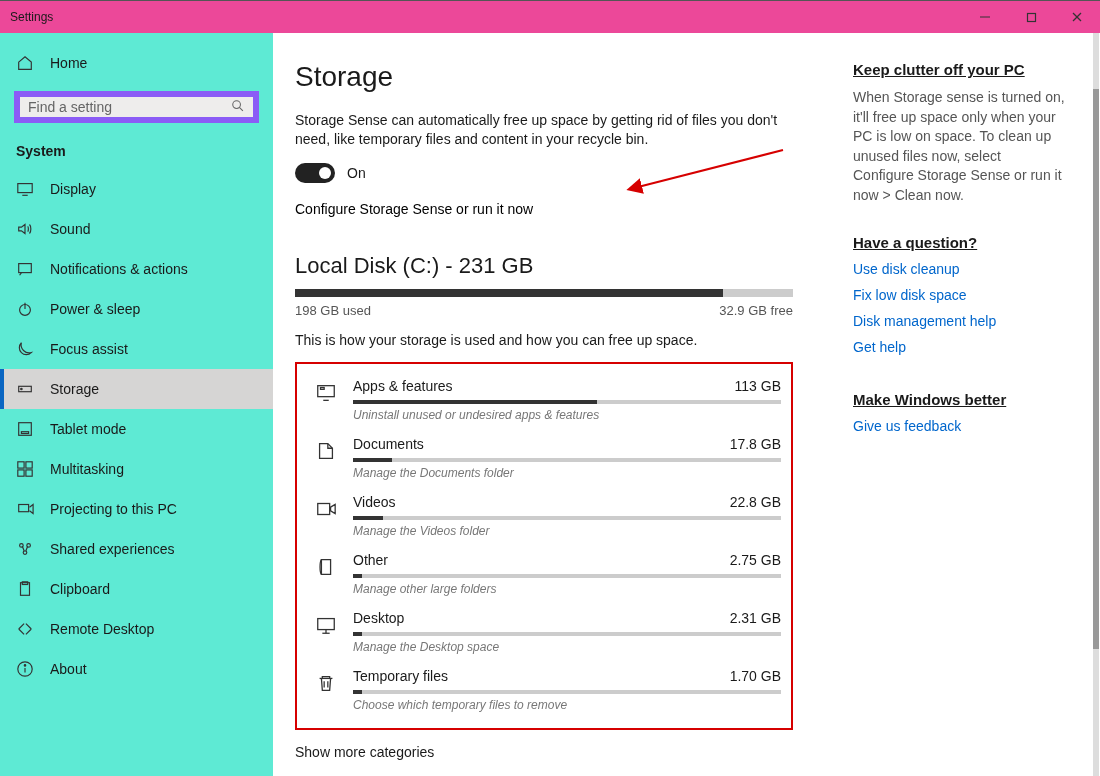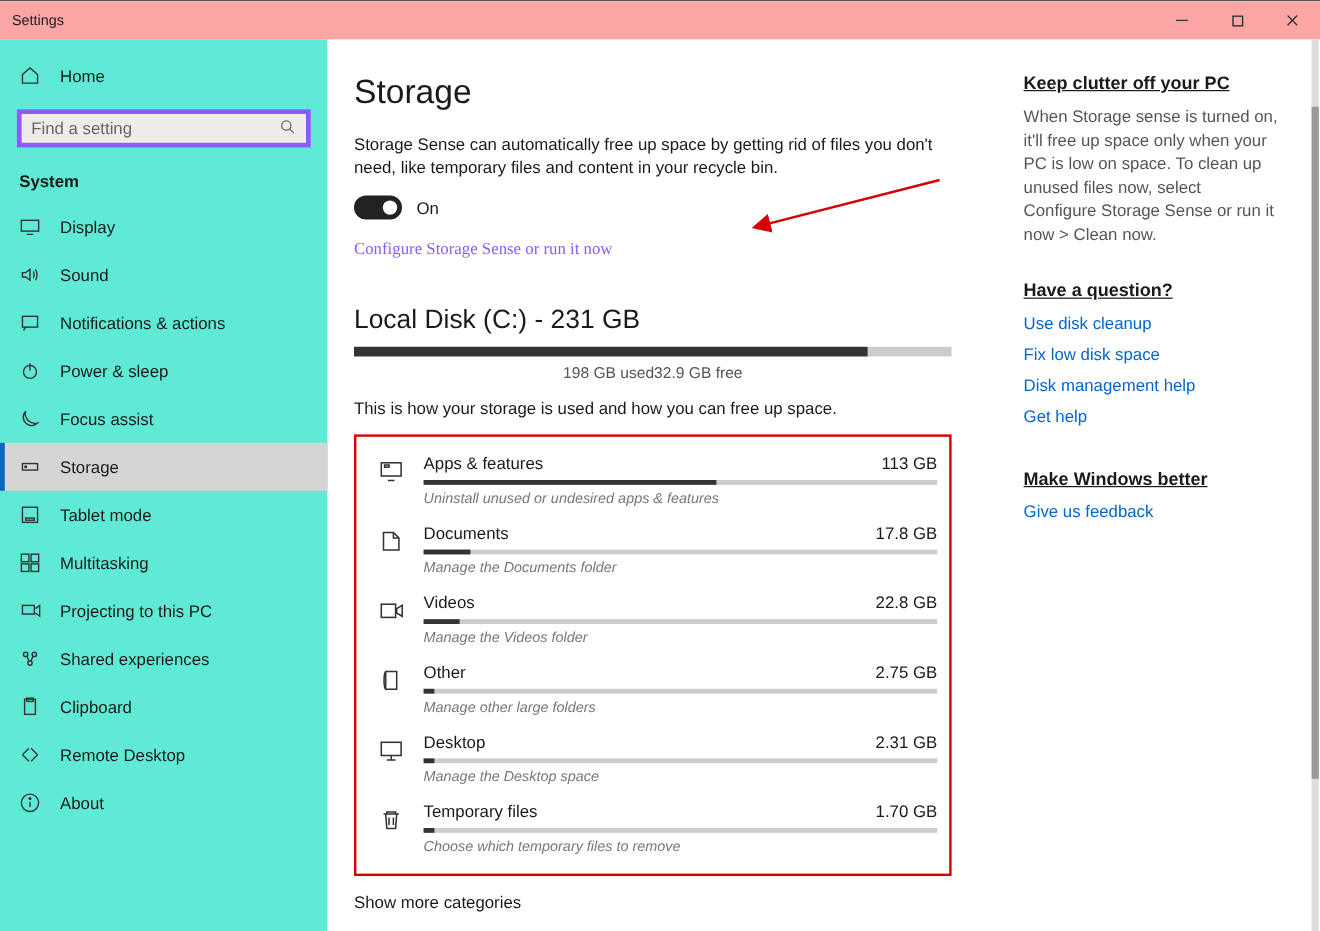--- a/index.html
+++ b/index.html
@@ -8,21 +8,21 @@
     font-size: 14px;
     color: #1a1a1a;
     background: #fff;
     width: 1100px;
     height: 776px;
     overflow: hidden;
     border-top: 1px solid #555;
   }
   .titlebar {
     height: 32px;
-    background: #fca5a5;
+    background: #ec4899;
     display: flex;
     align-items: center;
     justify-content: space-between;
     padding-left: 10px;
   }
   .titlebar .title { font-size: 12px; }
   .winbtns { display: flex; height: 100%; }
   .winbtn {
     width: 46px; height: 32px;
     display: flex; align-items: center; justify-content: center;
@@ -58,21 +58,21 @@
   }
   .nav-icon {
     width: 18px; height: 18px;
     display: flex; align-items: center; justify-content: center;
     flex-shrink: 0;
   }
   .nav-icon svg { width: 18px; height: 18px; stroke: #333; fill: none; stroke-width: 1.3; }
   .nav-label { font-size: 14px; }
   .searchbox {
     margin: 8px 14px 14px 14px;
-    border: 4px solid #8b5cf6;
+    border: 6px solid #8b5cf6;
     height: 32px;
     display: flex;
     align-items: center;
     padding: 0 8px;
     color: #5c5c5c;
     background: #eeedec;
   }
   .searchbox input {
     flex: 1;
     border: none;
@@ -124,40 +124,40 @@
     position: relative;
   }
   .toggle::after {
     content: "";
     position: absolute;
     width: 12px; height: 12px;
     background: #fff;
     border-radius: 50%;
     top: 4px; right: 4px;
   }
-  .cfg-link { color: #8b5cf6; font-size: 14px; margin-bottom: 36px; font-family: Liberation Serif, serif; }
+  .cfg-link { color: #000000; font-size: 14px; margin-bottom: 36px; }
   .disk-title {
     font-size: 22px;
     font-weight: 400;
     margin-bottom: 10px;
   }
   .big-bar {
     height: 8px;
     background: #ccc;
     position: relative;
     margin-bottom: 6px;
   }
   .big-bar-fill {
     position: absolute;
     left: 0; top: 0; bottom: 0;
     background: #333;
   }
   .usage-row {
     display: flex;
-    justify-content: center;
+    justify-content: space-between;
     font-size: 13px;
     color: #555;
     margin-bottom: 14px;
   }
   .usage-desc { font-size: 14px; margin-bottom: 14px; }
   .catbox {
     border: 2px solid #d60000;
     padding: 8px 10px 8px 16px;
   }
   .cat {

